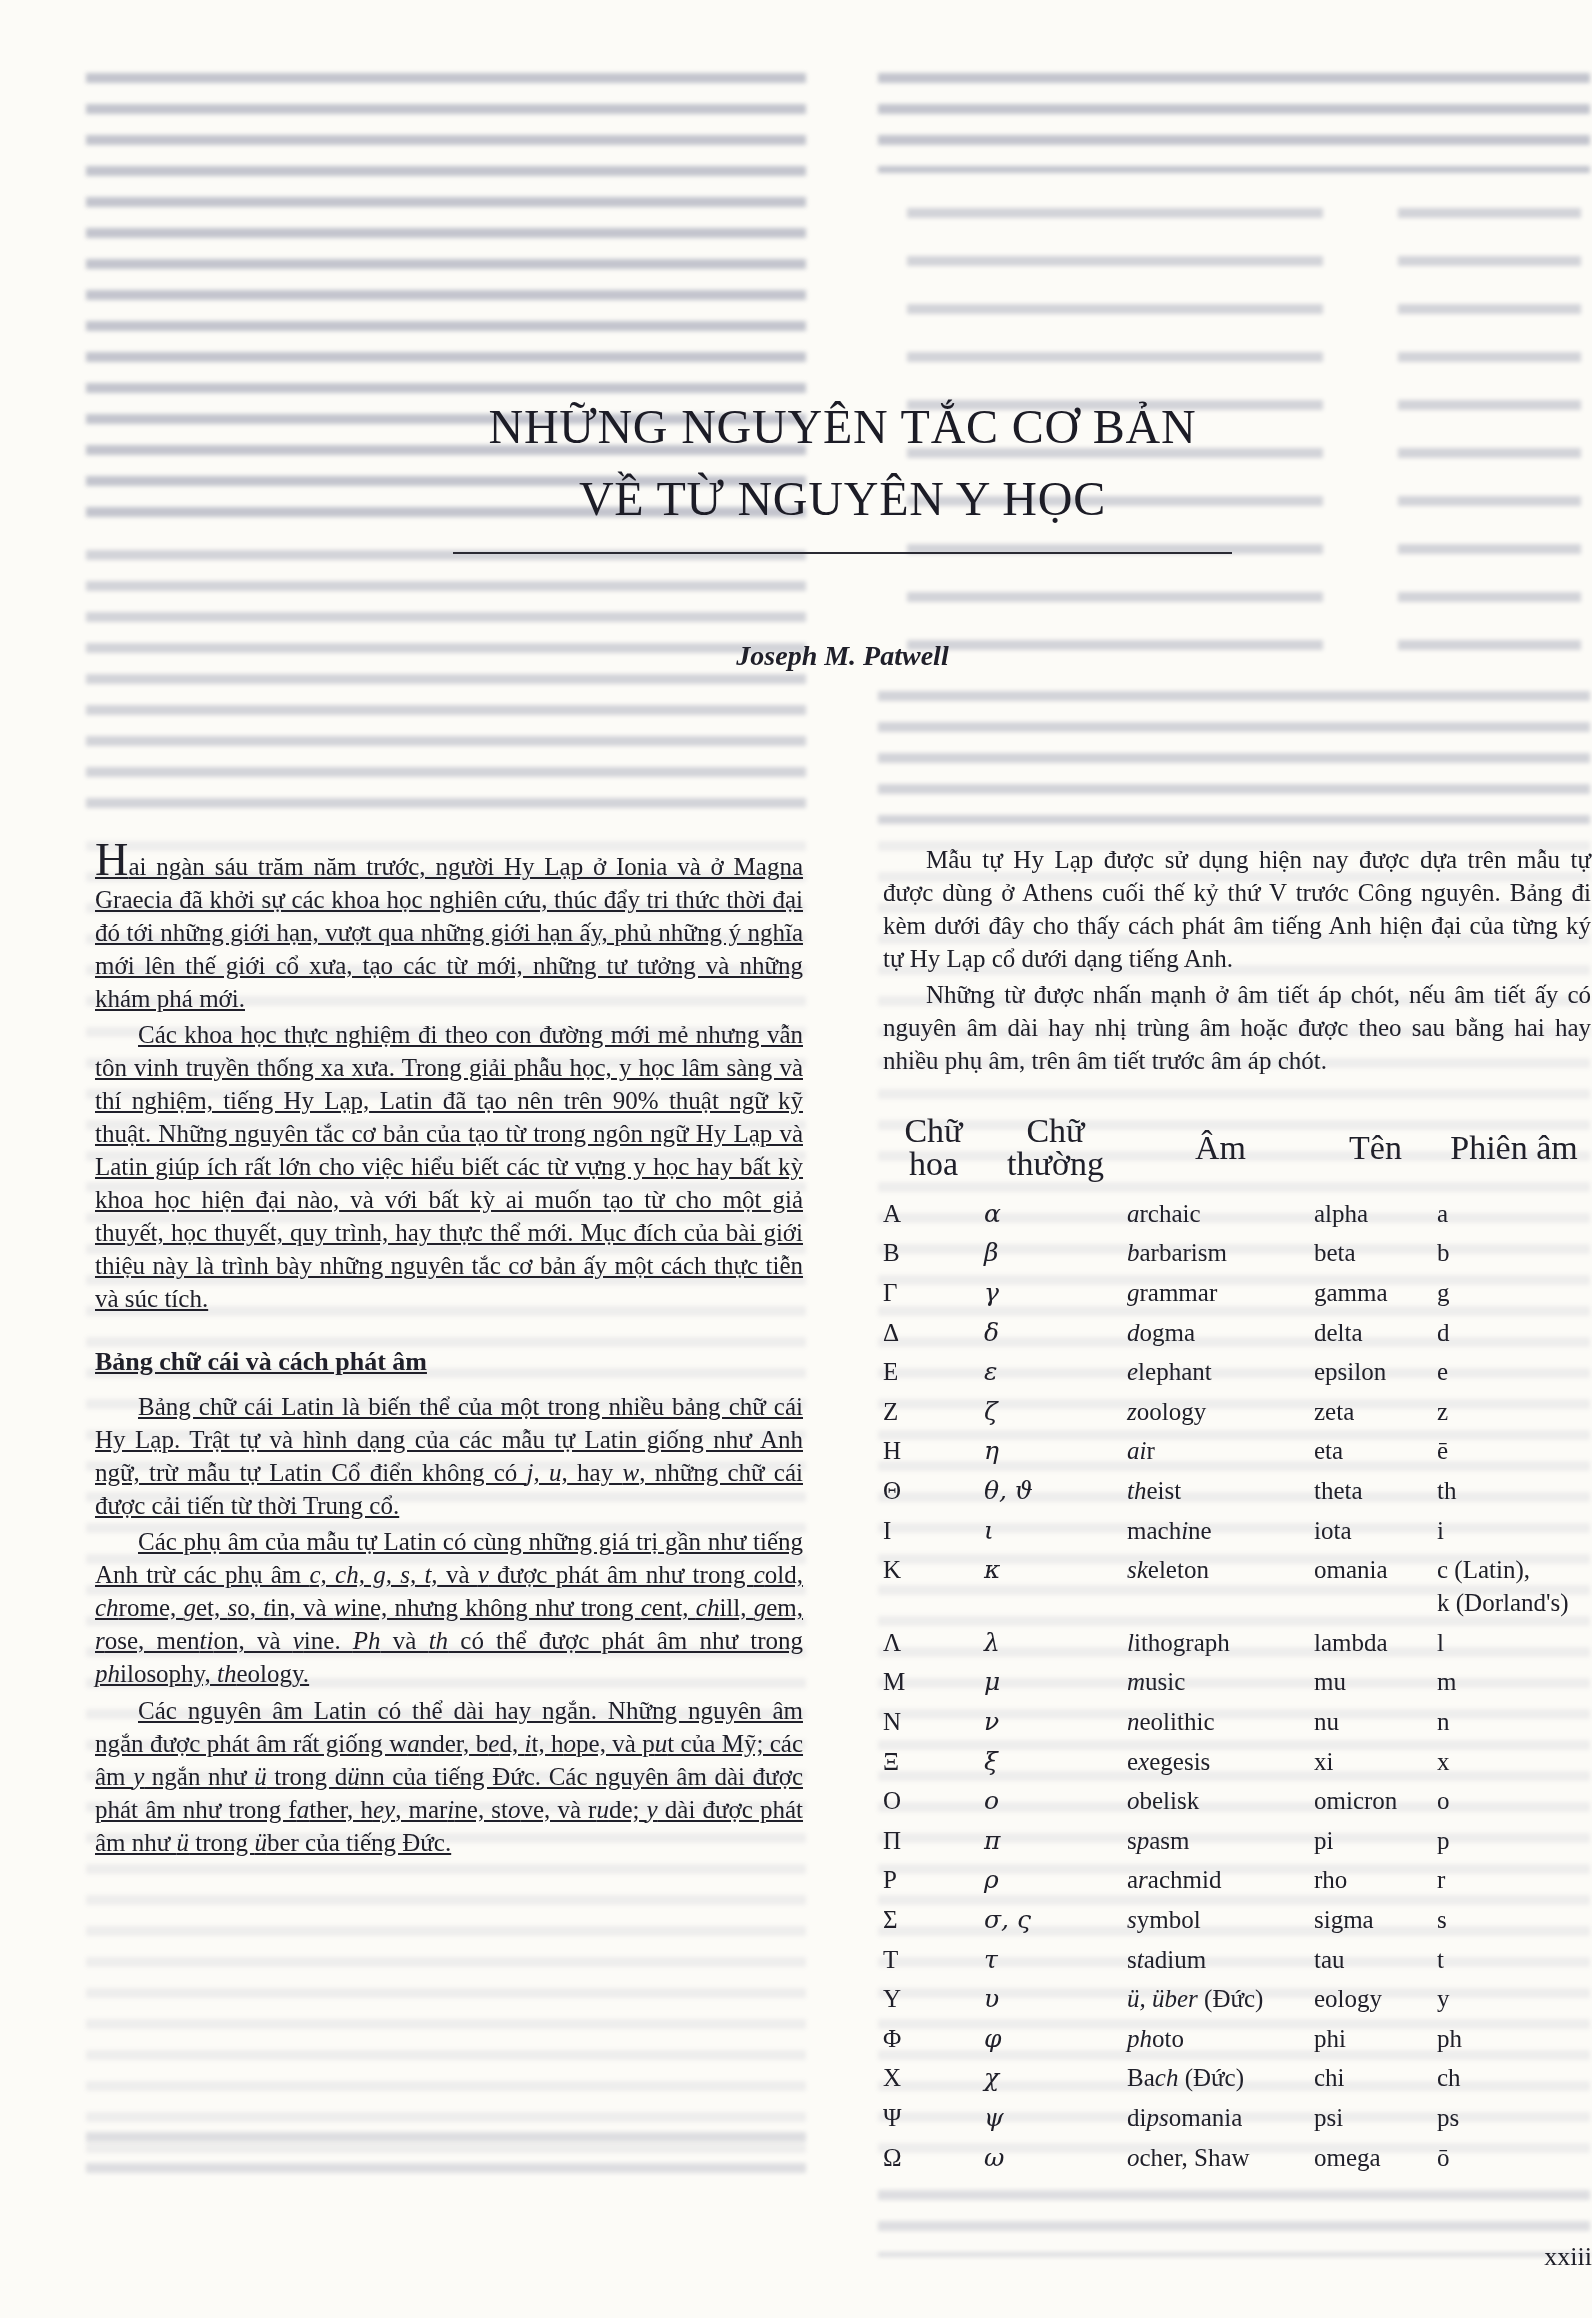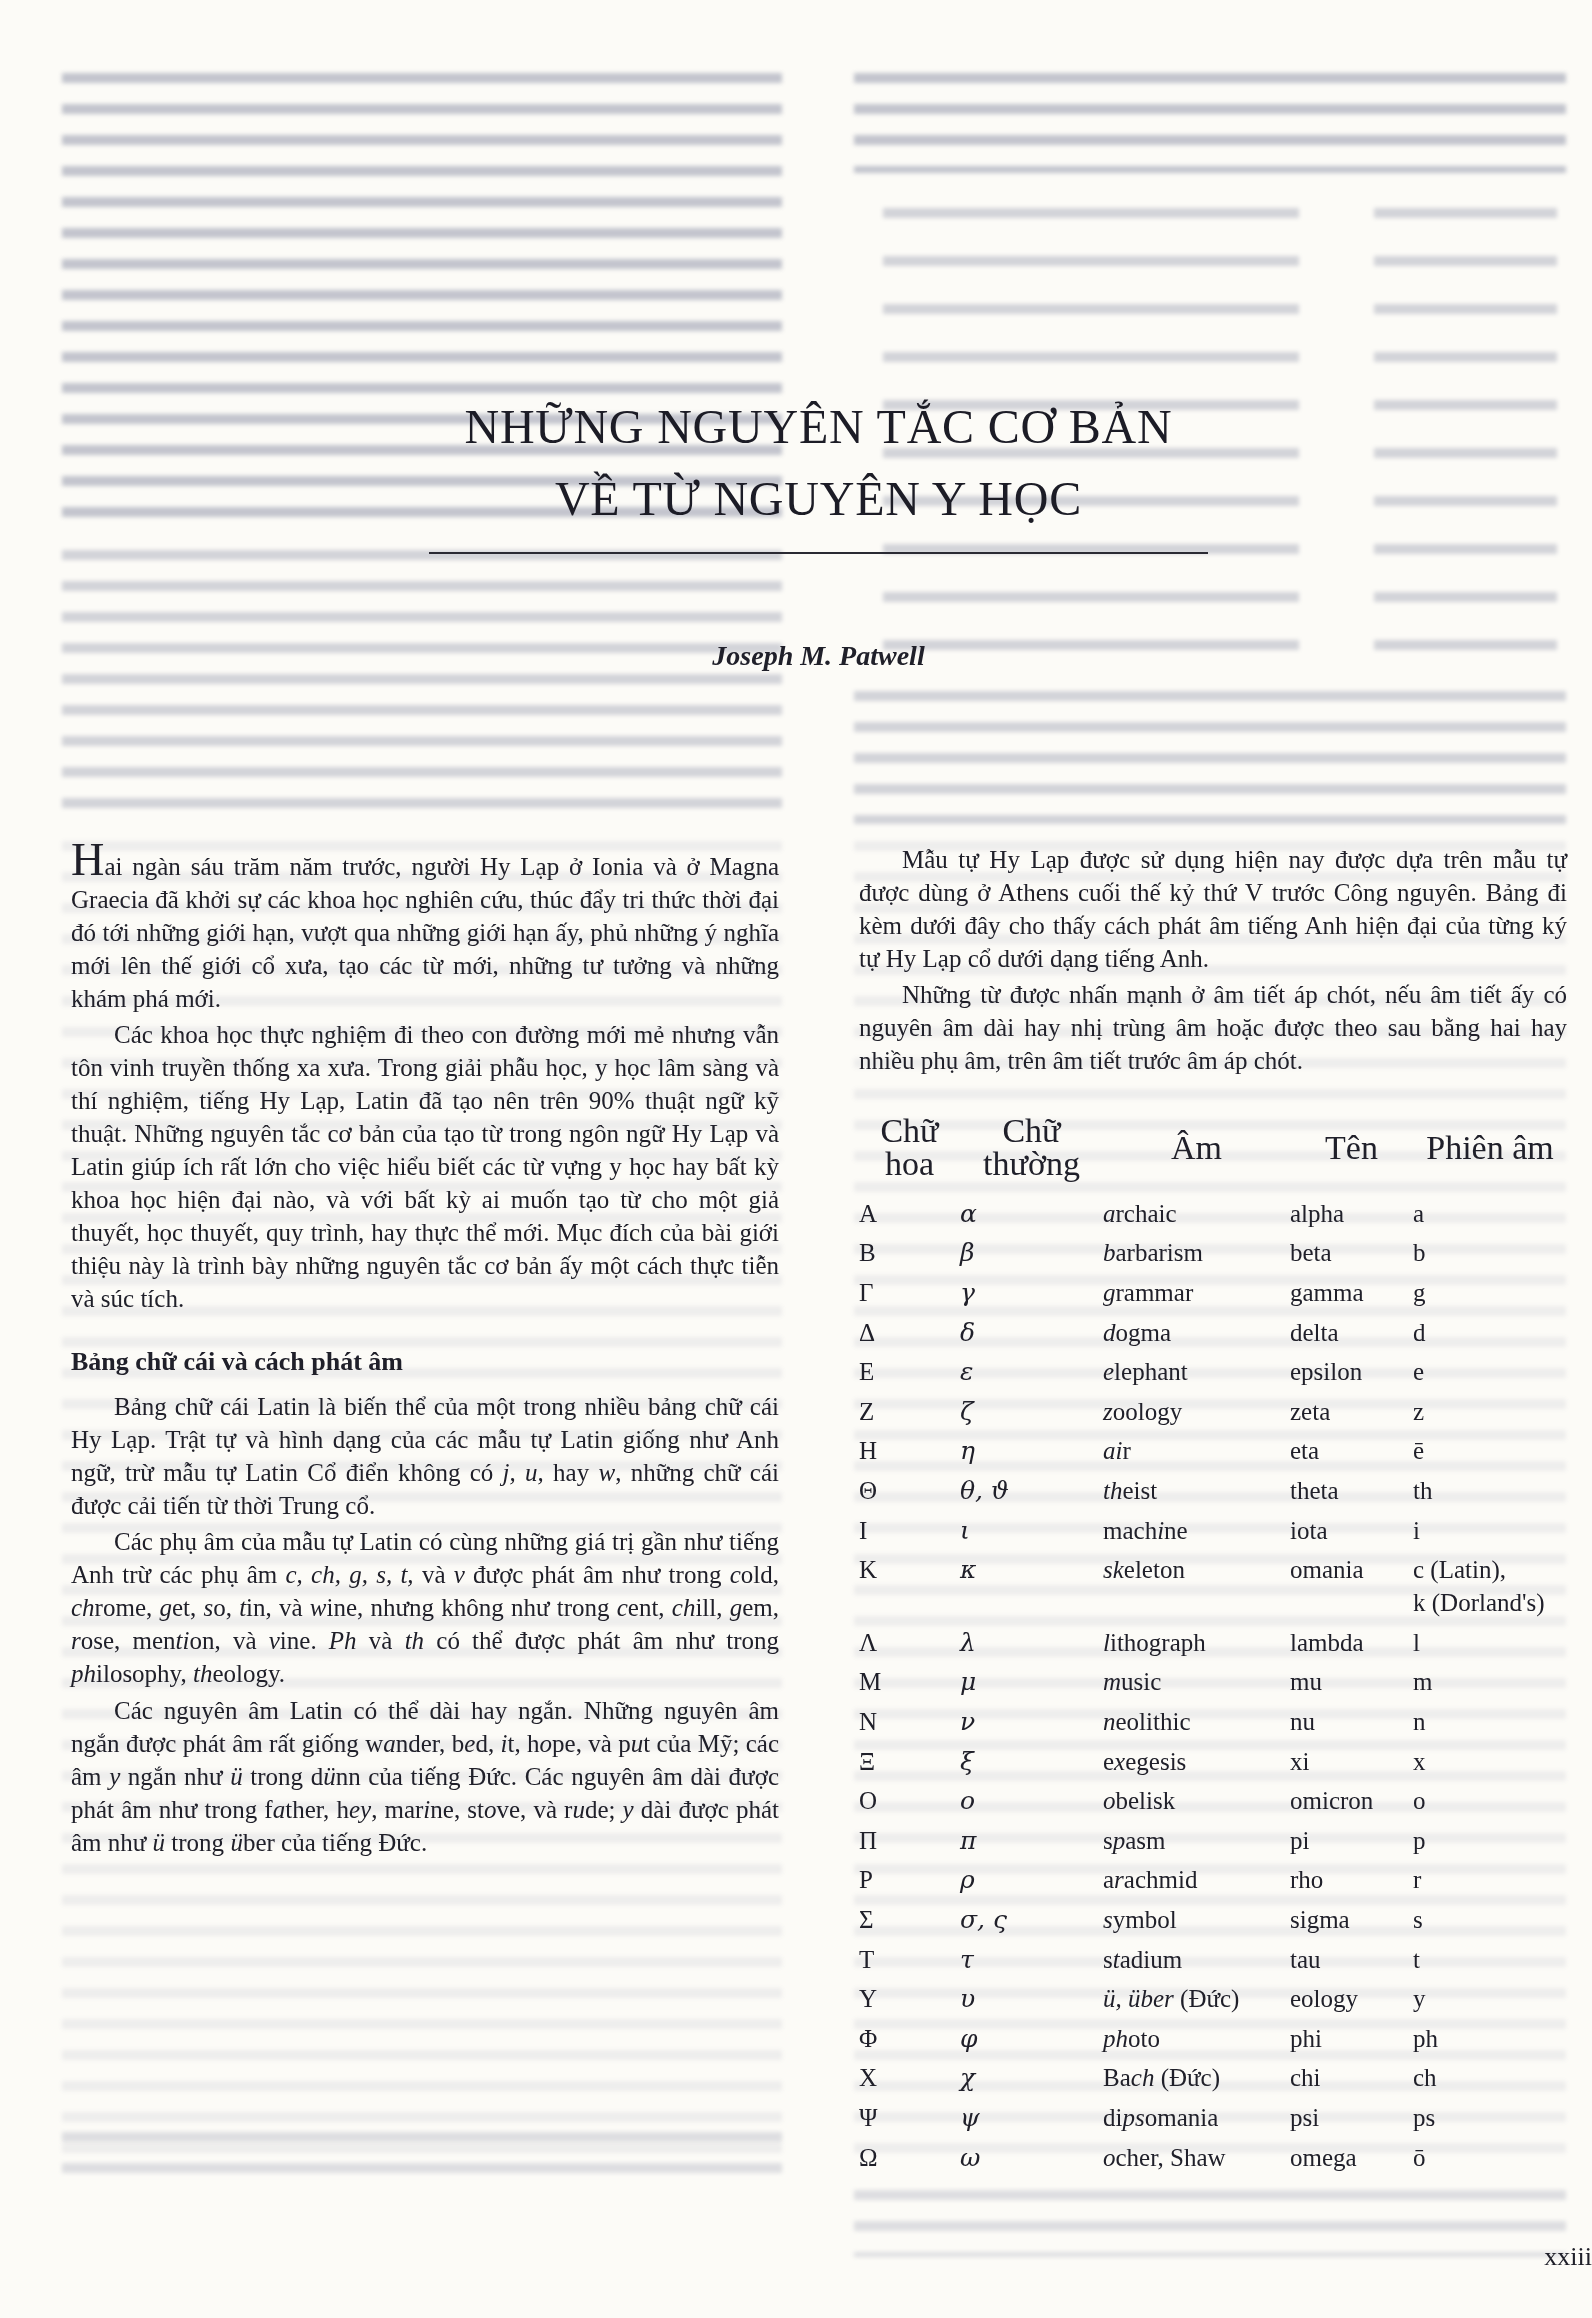--- a/index.html
+++ b/index.html
@@ -3,21 +3,21 @@
 <meta charset="utf-8">
 <style>
   html,body{margin:0;padding:0;}
   body{
     width:1592px;height:2319px;
     background:#fcfbf7;
     color:#20202a;
     font-family:"Liberation Serif","DejaVu Serif",serif;
     position:relative;overflow:hidden;
   }
-  .page{position:absolute;inset:0;}
+  .page{position:absolute;inset:0;margin-left:24px;}
 
   
   .ghost{
     position:absolute;z-index:0;pointer-events:none;
     filter:blur(2px);
     background-image:repeating-linear-gradient(to bottom,
       rgba(116,122,148,1) 0 10px, transparent 10px 31px);
   }
   .ghost-sparse{
     background-image:repeating-linear-gradient(to bottom,
@@ -38,21 +38,21 @@
   .title-rule{
     width:779px;height:0;border-bottom:2.5px solid #2a2a33;
     margin:16.7px auto 0;
   }
   .author{
     position:absolute;left:71px;top:640px;width:1495px;
     text-align:center;font-style:italic;font-weight:bold;font-size:28px;
   }
 
   .col{position:absolute;top:843px;width:708px;font-size:25px;line-height:33px;text-align:justify;}
-  .col-left{left:71px;}
+  .col-left{left:71px;text-decoration:underline;}
   .col-right{left:859px;}
 
   .col p{margin:0 0 3.3px;}
   .indent{text-indent:43px;}
   .dropcap::first-letter{font-size:1.85em;line-height:.72em;}
   h2.section-heading{
     font-size:26px;font-weight:bold;margin:30px 0 11.7px;line-height:33px;
   }
 
   

